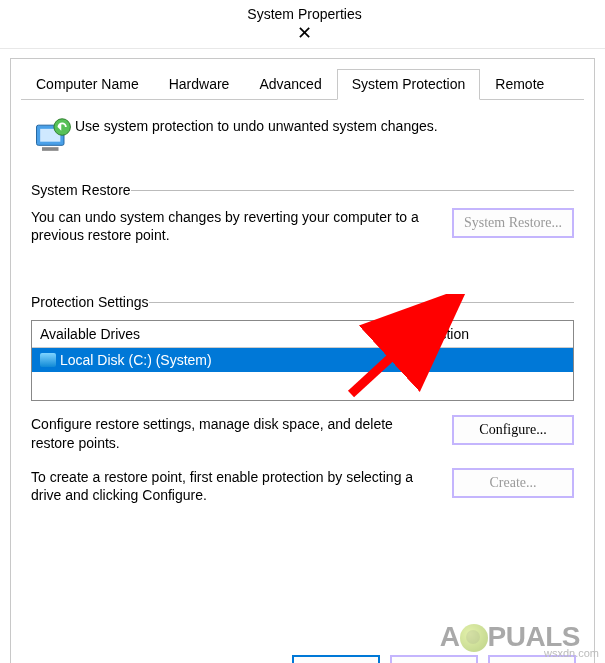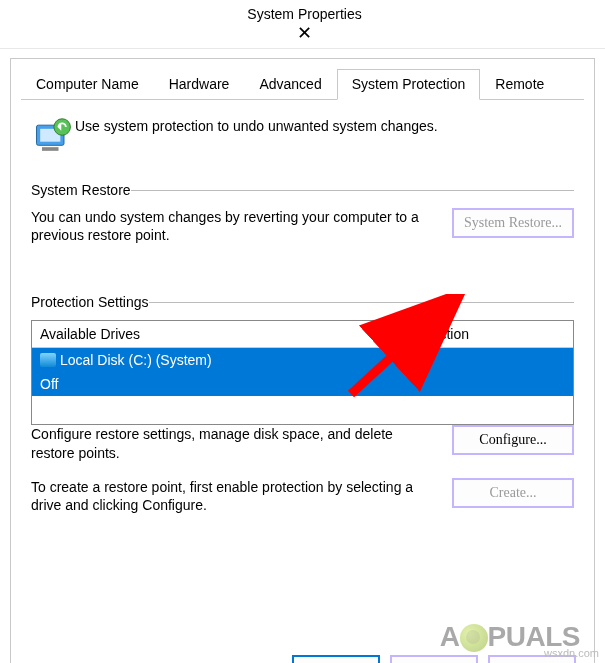--- a/index.html
+++ b/index.html
@@ -96,37 +96,37 @@
     font-size: 14px;
     font-family: Liberation Serif, serif;
     background: #fdfdfd;
     border: 2px solid #c4b5fd;
     cursor: default;
   }
   .btn.disabled { color: #9a9a9a; }
   .btn.primary { border-color: #0078d7; }
   .listbox {
     border: 1px solid #888;
+    margin-bottom: 14px;
   }
   .listhead {
     display: flex;
     font-size: 14px;
     border-bottom: 1px solid #ccc;
   }
   .listhead > div {
     padding: 5px 8px;
   }
   .col-drive { flex: 2.2; }
   .col-prot { flex: 1; }
   .listrow {
     display: flex;
     background: #0078d7;
     color: #fff;
     font-size: 14px;
-    flex-direction: column;
   }
   .listrow > div { padding: 4px 8px; display: flex; align-items: center; gap: 4px;}
   .driveicon { width: 16px; height: 14px; background: linear-gradient(#7fd4ff,#1089d6);
                border-radius: 2px; display:inline-block; flex-shrink:0;}
   .listempty { height: 28px; }
   .bottom-buttons {
     position: absolute;
     bottom: 10px; right: 18px;
     display: flex;
     gap: 10px;

